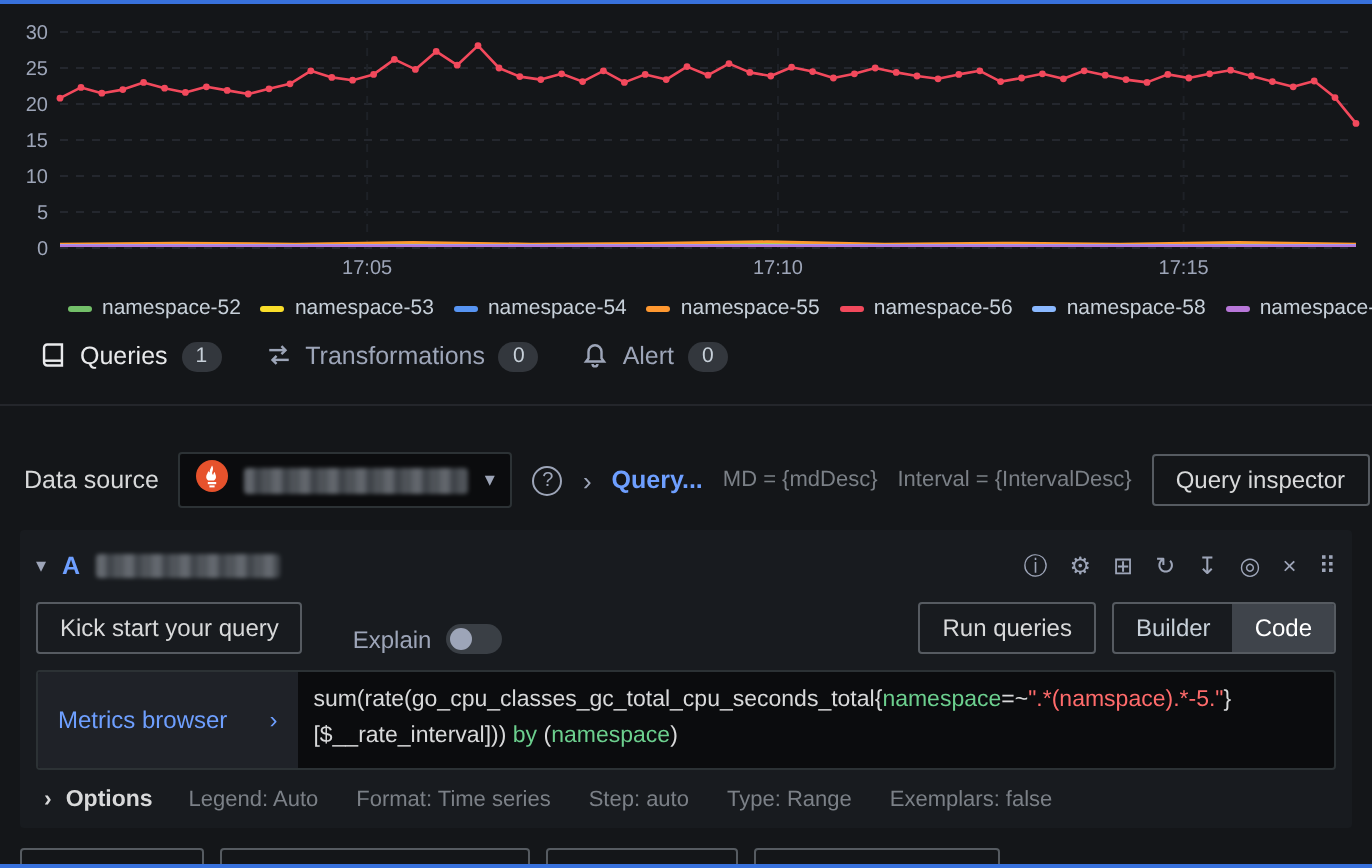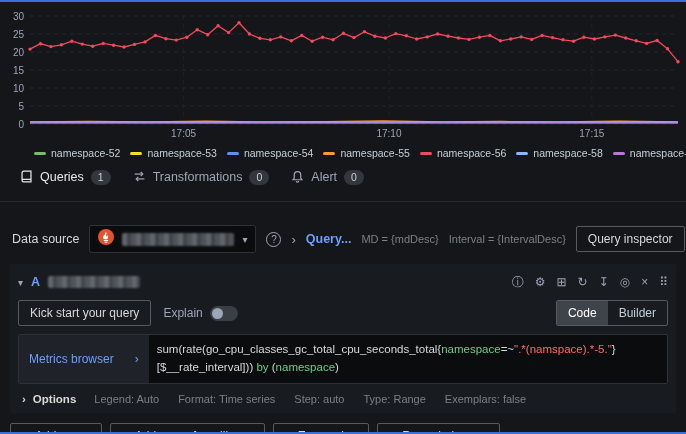--- a/index.html
+++ b/index.html
@@ -36,21 +36,21 @@
 .btn{background:transparent;border:1px solid #565b61;border-radius:2px;color:#d8d9da;font-size:12px;padding:5px 11px;font-family:inherit;cursor:pointer;white-space:nowrap}
 .qi-btn{margin-left:auto}
 
 
 .card{background:#181b1f;margin:10px 10px 0;border-radius:2px;padding:5px 8px 8px;flex:none}
 .q-header{display:flex;align-items:center;gap:8px;height:26px}
 .chev-down{color:#9da5b8;font-size:10px;cursor:pointer}
 .q-ref{color:#6e9fff;font-size:12.5px;font-weight:700;cursor:pointer}
 .q-icons{margin-left:auto;display:flex;gap:11px;align-items:center}
 .q-icon{color:#9da5b8;font-size:12px;cursor:pointer;line-height:1}
-.q-toolbar{display:flex;align-items:center;gap:6px;margin-top:5px}
+.q-toolbar{display:flex;align-items:flex-end;gap:19px;margin-top:5px}
 .explain{display:flex;align-items:center;gap:7px;margin-left:6px}
 .explain-label{color:#9da5b8;font-size:12px}
 .toggle{width:28px;height:15px;background:#3a3f45;border-radius:8px;position:relative;cursor:pointer}
 .toggle::after{content:"";position:absolute;left:2px;top:2px;width:11px;height:11px;border-radius:50%;background:#9da5b8}
 .toolbar-right{margin-left:auto;display:flex;gap:8px;align-items:center}
 .seg{display:flex;border:1px solid #565b61;border-radius:2px;overflow:hidden}
 .seg .seg-btn{border:none;background:transparent;color:#c7d0d9;font-size:12px;padding:5px 11px;font-family:inherit;cursor:pointer}
 .seg .seg-btn.active{background:#3f444b;color:#fff}
 
 .editor{display:flex;margin-top:8px;border:1px solid #2c3235;border-radius:2px;background:#0b0c0e;min-height:44px;overflow:hidden}
@@ -272,23 +272,24 @@
         </span>
     </div>
 
     <div class="q-toolbar">
       <button class="btn">Kick start your query</button>
       <span class="explain">
         <span class="explain-label">Explain</span>
         <span class="toggle"></span>
       </span>
       <span class="toolbar-right">
+        <button class="btn">Run queries</button>
         <span class="seg">
+          <button class="seg-btn">Builder</button>
           <button class="seg-btn active">Code</button>
-          <button class="seg-btn">Builder</button>
         </span>
       </span>
     </div>
 
     <div class="editor">
       <span class="mb">
         <span>Metrics browser</span>
         <span>›</span>
       </span>
       <div class="code" id="query-code"><span class="tok-default">sum(rate(go_cpu_classes_gc_total_cpu_seconds_total{</span><span class="tok-label">namespace</span><span class="tok-default">=~</span><span class="tok-string">".*(namspace).*-5."</span><span class="tok-default">}

